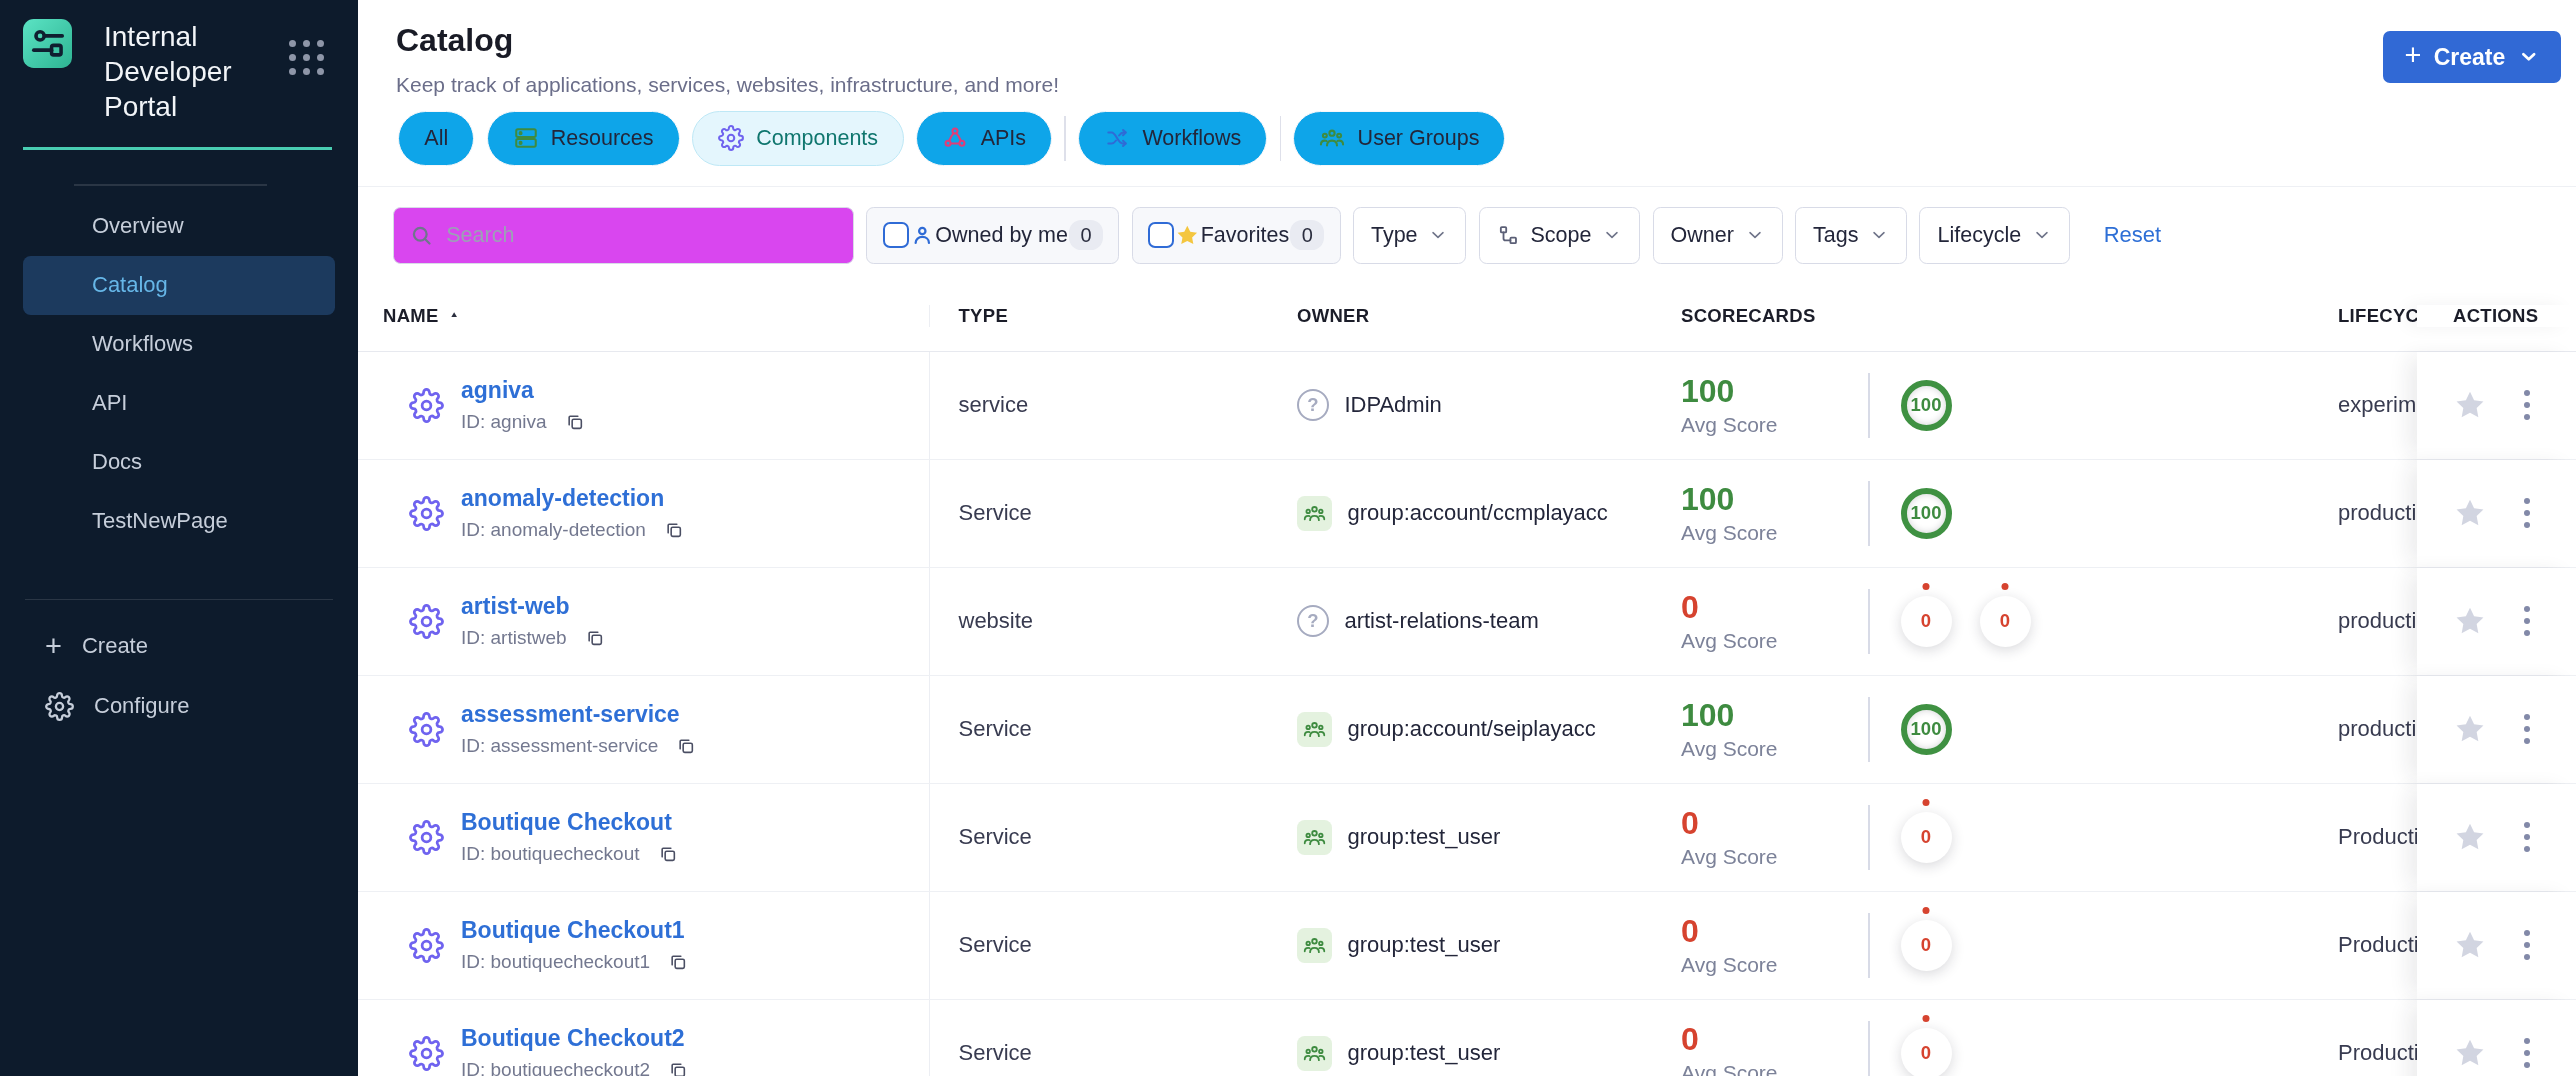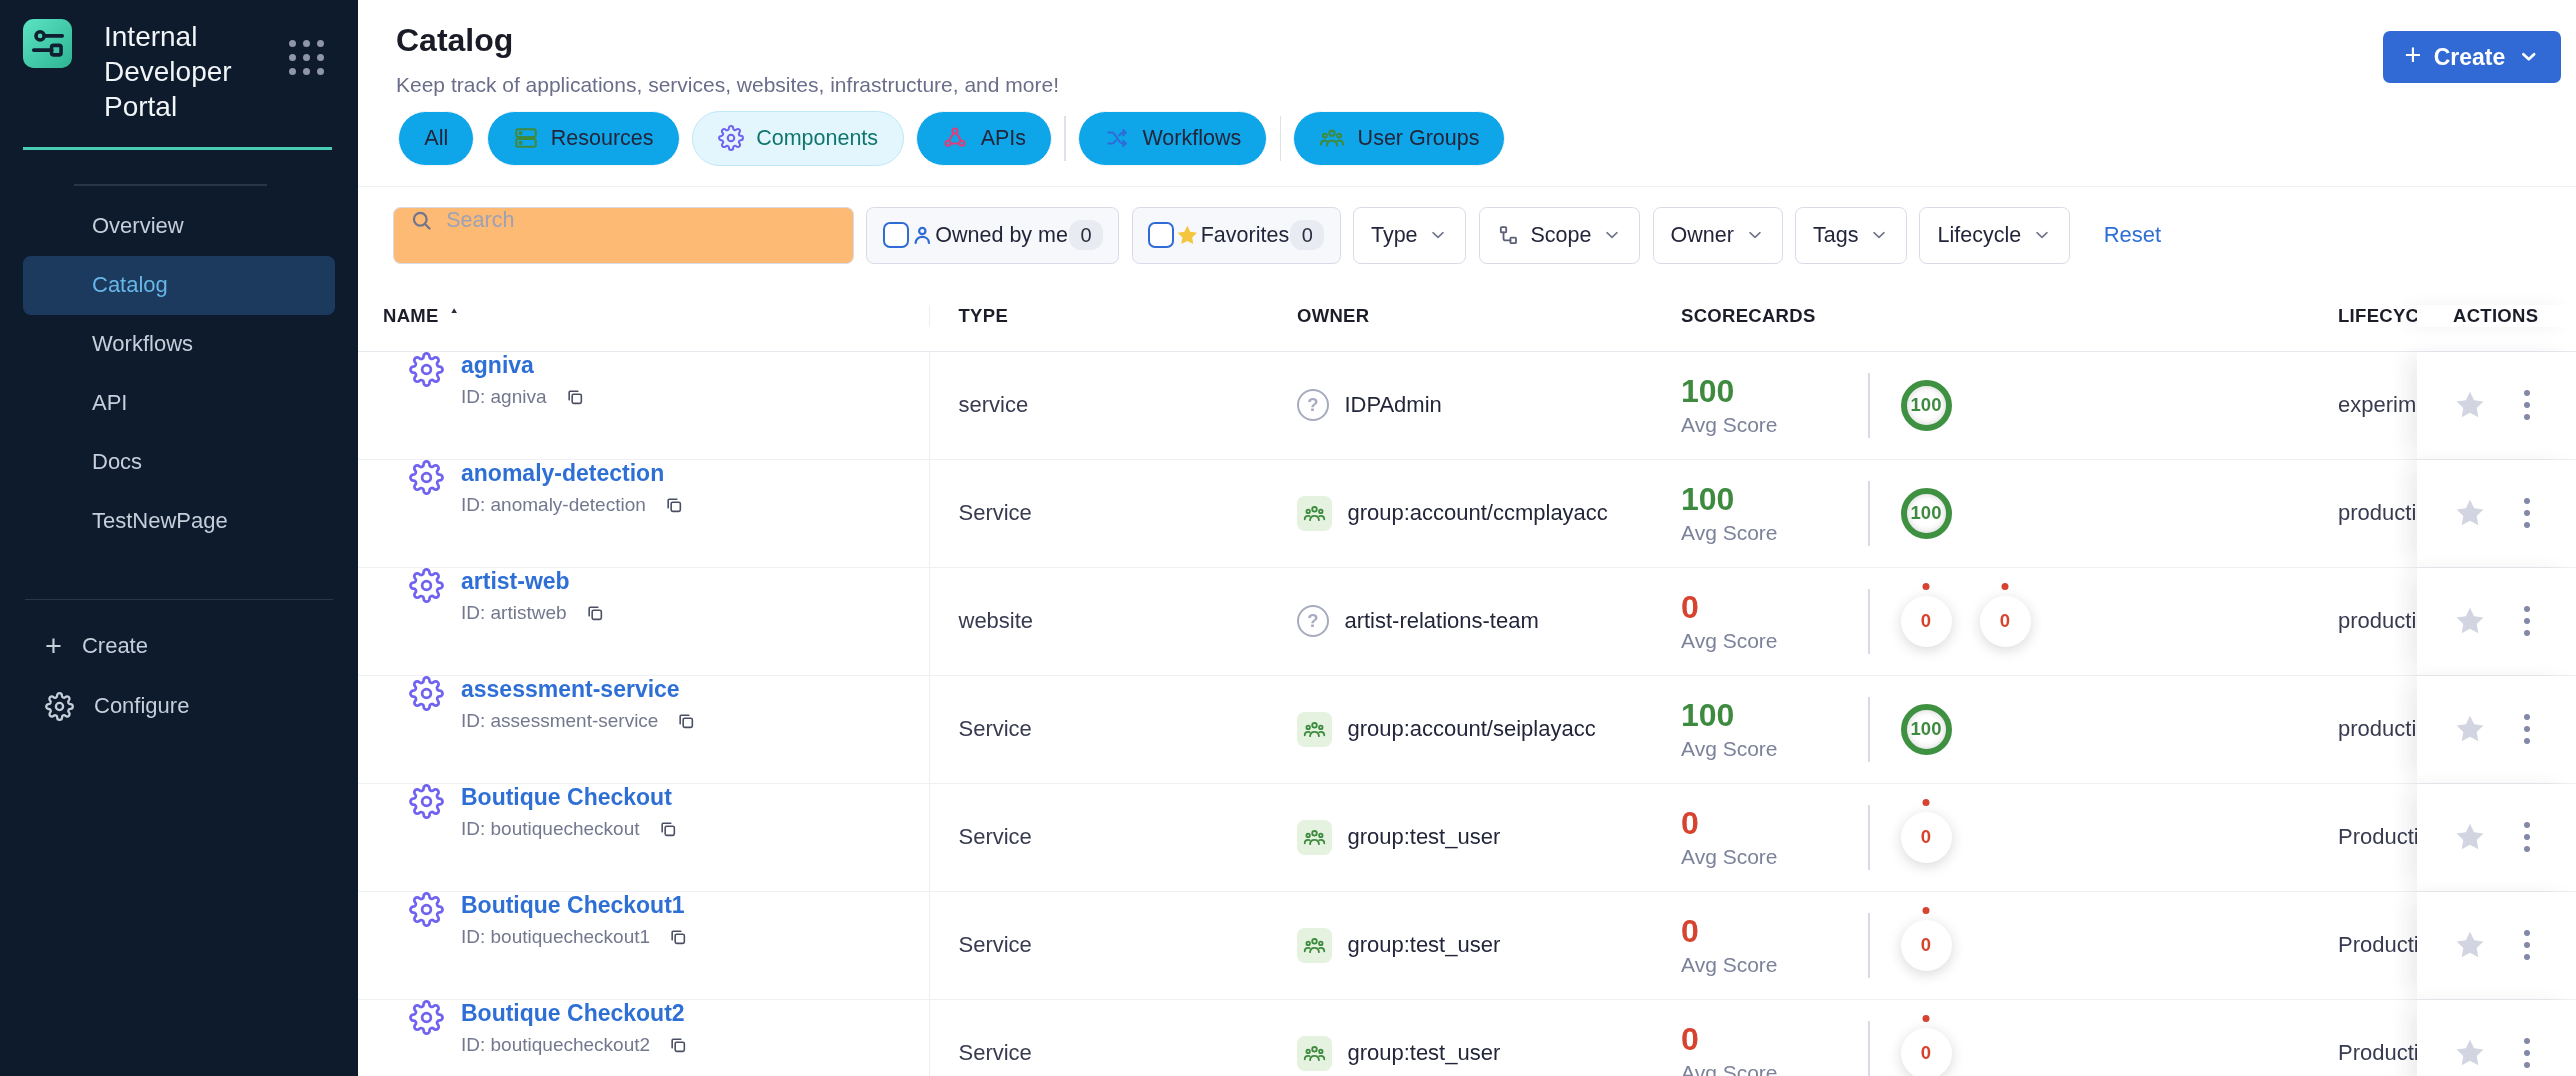--- a/index.html
+++ b/index.html
@@ -49,41 +49,41 @@
   .tab { height:55px; border-radius:28px; background:#0ea5e9; border:1.5px solid #F6F7FA;
     display:flex; align-items:center; gap:12.3px; padding:0 25px; margin-left:12.3px;
     font-size:21.5px; font-weight:500; color:#23263A; cursor:pointer; }
   .tab.active { background:#E4F6FD; border-color:#BEE8F6; color:#0f766e; }
   .tab svg { width:26px; height:26px; }
   .tab-divider { width:1.5px; height:45px; background:#DEE0EA; margin-left:12.3px; }
 
   
   .filters { display:flex; align-items:center; padding:20px 0 17px 35px; gap:12.3px; }
   .search { width:461px; height:57px; flex:none; border:1.5px solid #D8DBE7; border-radius:7.7px;
-    display:flex; align-items:flex-start; gap:12.3px; padding:0 15.4px; background:#fdba74; }
+    display:flex; align-items:center; gap:12.3px; padding:0 15.4px; background:#d946ef; }
   .search svg { width:24.6px; height:24.6px; color:#70758C; flex:none; }
   .search input { border:none; outline:none; font-size:21.5px; color:#23263A; width:100%;
     font-family:inherit; background:transparent; }
   .search input::placeholder { color:#9CA1B6; }
   .chip { height:57px; border:1.5px solid #D8DBE7; background:#F7F8FB; border-radius:7.7px;
     display:flex; align-items:center; gap:1px; padding:0 15.4px; font-size:21.5px; color:#23263A; cursor:pointer; }
   .checkbox { width:26px; height:26px; border:2.3px solid #2F6BD6; border-radius:7px; background:#fff; flex:none; }
   .chip svg { width:24.6px; height:24.6px; }
   .badge { background:#E9EBF2; border-radius:12.3px; padding:3.8px 11.5px; font-size:20px; color:#2A2D3E; }
   .dd { height:57px; border:1.5px solid #D8DBE7; background:#fff; border-radius:7.7px;
     display:flex; align-items:center; gap:10.8px; padding:0 17px; font-size:21.5px; color:#23263A; cursor:pointer; }
   .dd svg.chev { width:20px; height:20px; color:#6F7489; }
   .dd svg.lead { width:23px; height:23px; color:#5B5F76; }
   .reset { color:#2E6FD6; font-size:22px; font-weight:500; margin-left:21.5px; cursor:pointer; text-decoration:none; }
 
   
   .thead { display:flex; height:71px; align-items:center; font-size:18.5px; font-weight:700;
     color:#1B1D29; letter-spacing:0.3px; border-bottom:1.5px solid #E7E9EF; }
   .trow { display:flex; height:108px; border-bottom:1.5px solid #EEF0F4; }
-  .c-name { width:572px; flex:none; border-right:1.5px solid #ECEEF3; display:flex; align-items:flex-start;
+  .c-name { width:572px; flex:none; border-right:1.5px solid #ECEEF3; display:flex; align-items:center;
     padding-left:51px; gap:17px; }
   .thead .c-name { padding-left:25px; gap:9.2px; }
   .c-type { width:332px; flex:none; padding-left:28.5px; display:flex; align-items:center;
     font-size:22px; color:#383B50; }
   .c-owner { width:384px; flex:none; padding-left:35px; display:flex; align-items:center; gap:15.4px;
     font-size:22px; color:#23263A; }
   .c-score { width:665px; flex:none; padding-left:35px; display:flex; align-items:center; }
   .c-life { width:106px; flex:none; padding-left:27px; display:flex; align-items:center;
     font-size:22px; color:#383B50; overflow:hidden; white-space:nowrap; }
   .c-actions { width:159px; flex:none; padding-left:36px; display:flex; align-items:center; gap:34px;

